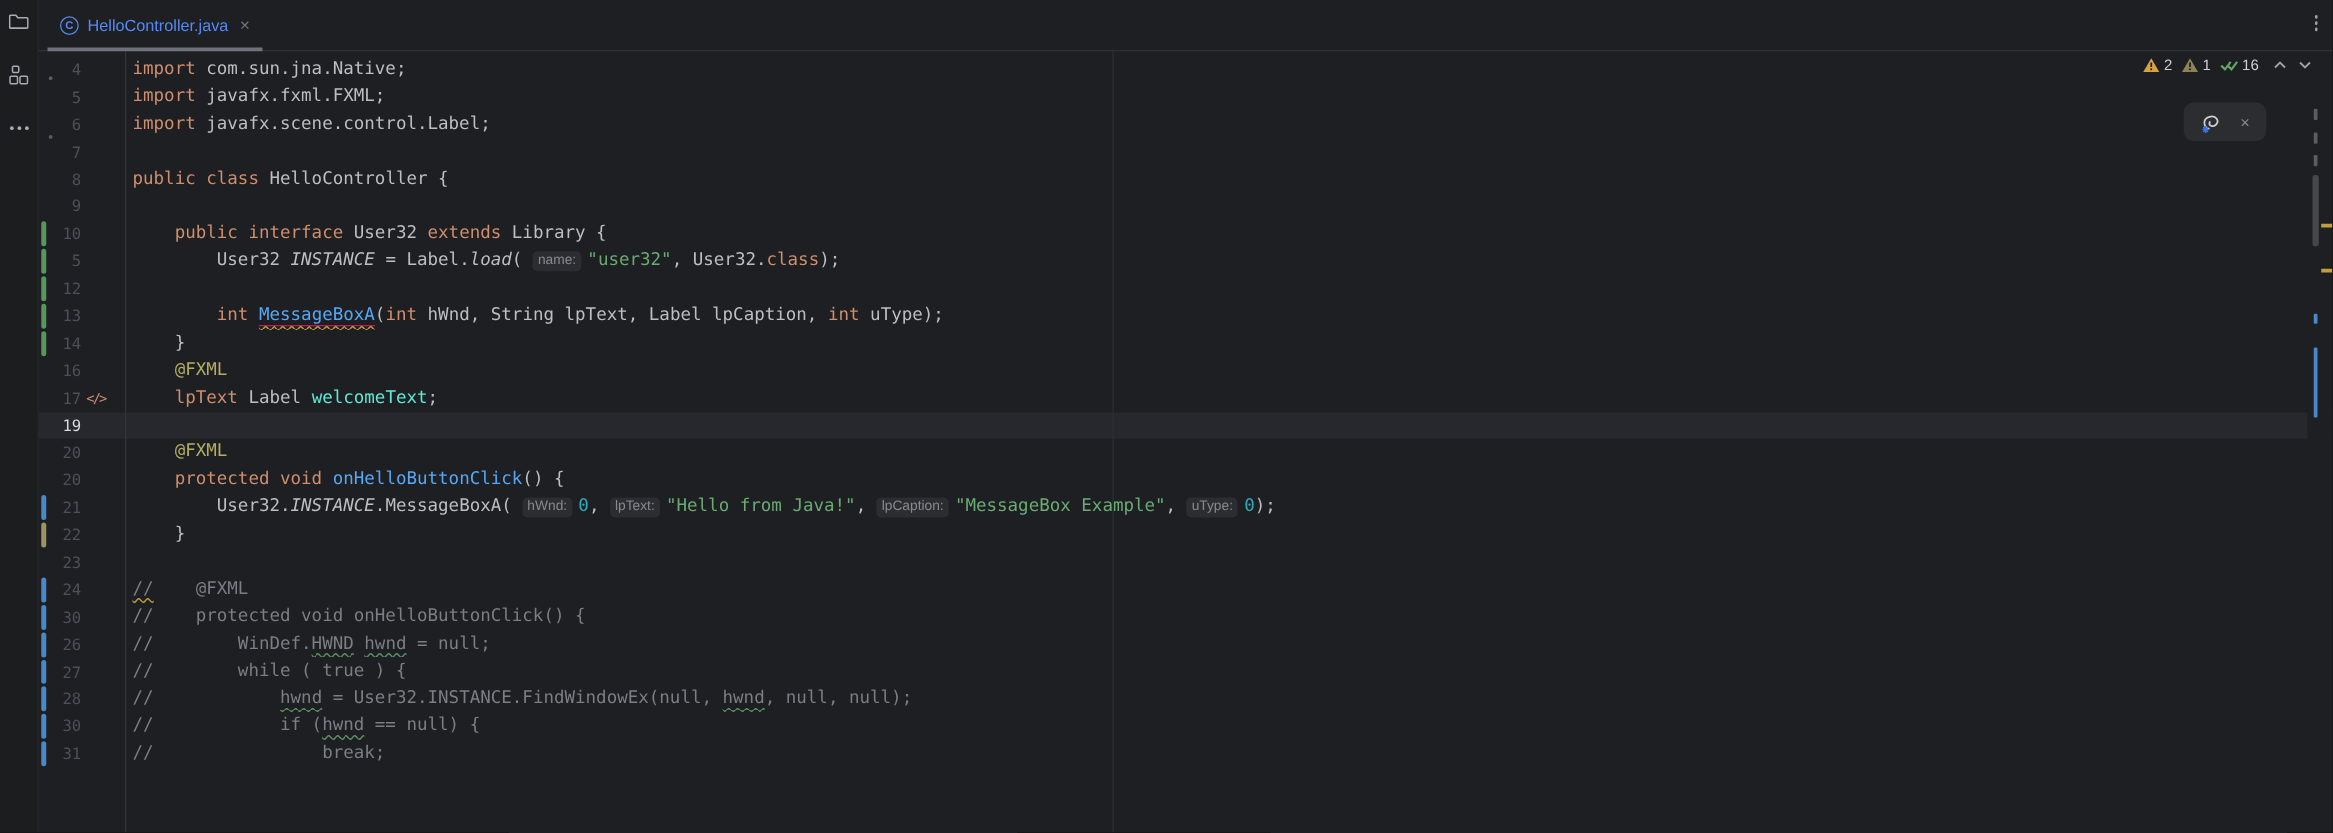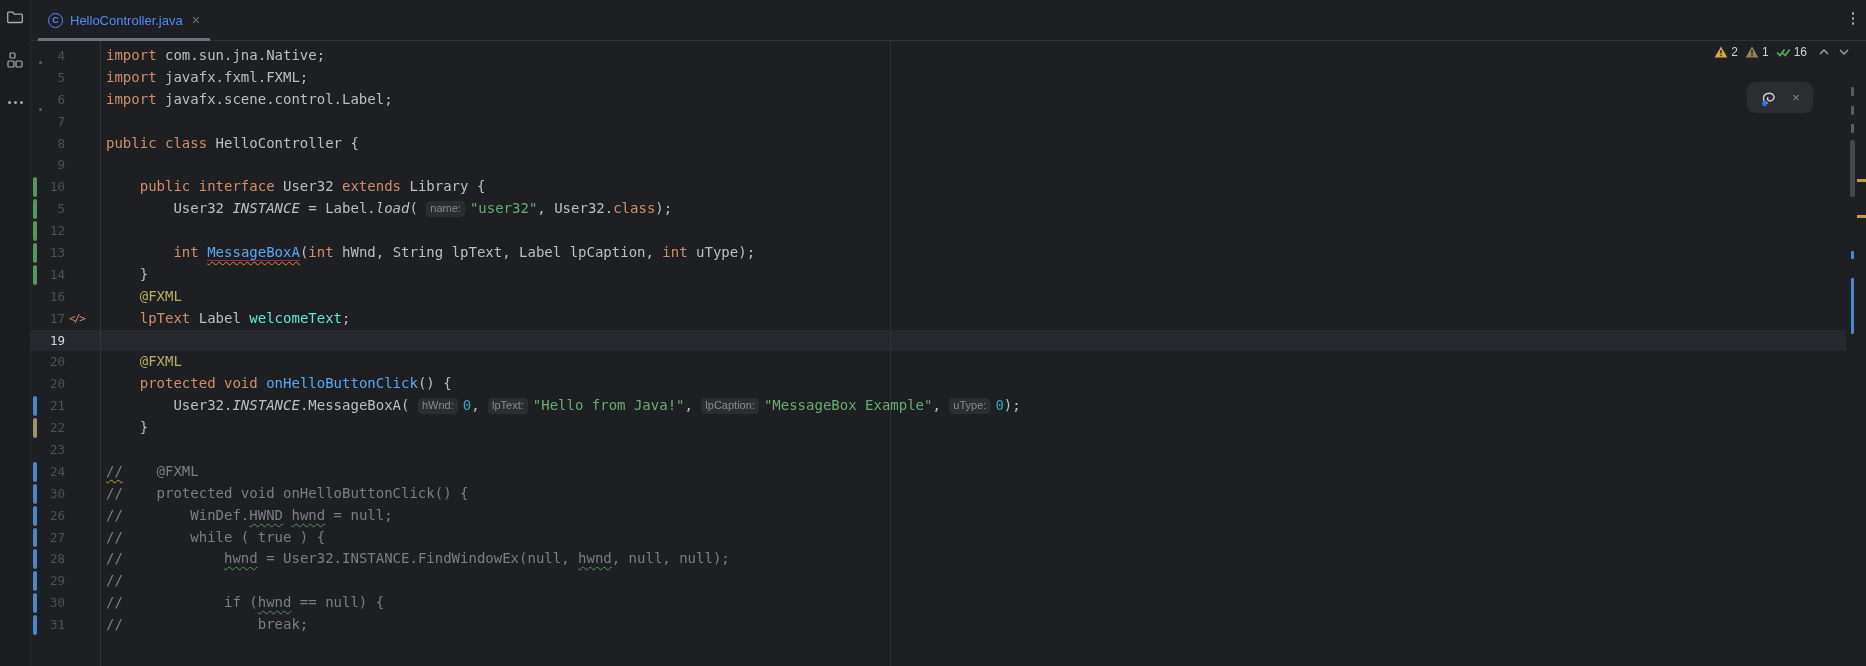--- a/index.html
+++ b/index.html
@@ -280,27 +280,20 @@
         <div class="row">
           <div class="gutter">
             <div class="bar b"></div>
             <span class="lnum">28</span>
           </div>
           <div class="code"><span class="sg-c">//            </span><span class="sg-cw">hwnd</span><span class="sg-c"> = User32.INSTANCE.FindWindowEx(null, </span><span class="sg-cw">hwnd</span><span class="sg-c">, null, null);</span></div>
         </div>
         <div class="row">
           <div class="gutter">
             <div class="bar b"></div>
-            <span class="lnum">29</span>
-          </div>
-          <div class="code"><span class="sg-c">//</span></div>
-        </div>
-        <div class="row">
-          <div class="gutter">
-            <div class="bar b"></div>
             <span class="lnum">30</span>
           </div>
           <div class="code"><span class="sg-c">//            if (</span><span class="sg-cw">hwnd</span><span class="sg-c"> == null) {</span></div>
         </div>
         <div class="row">
           <div class="gutter">
             <div class="bar b"></div>
             <span class="lnum">31</span>
           </div>
           <div class="code"><span class="sg-c">//                break;</span></div>

